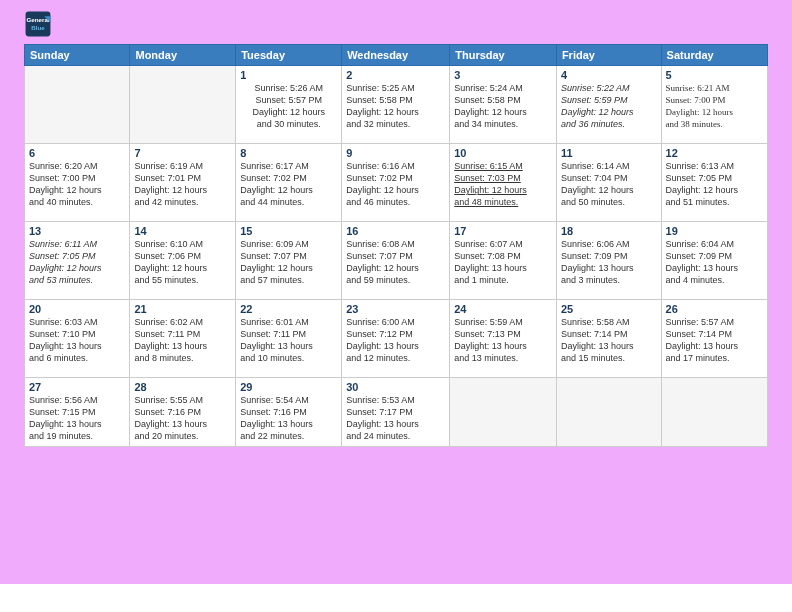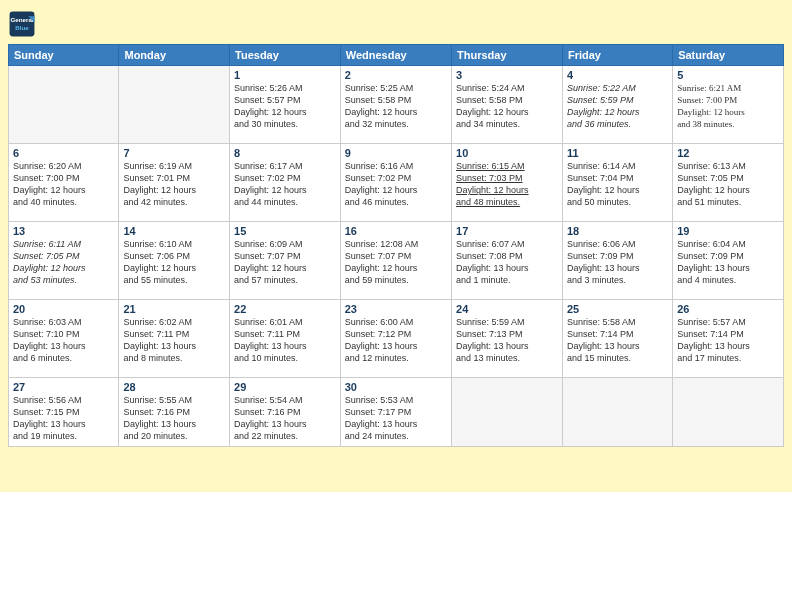--- a/index.html
+++ b/index.html
@@ -5,23 +5,23 @@
     * { box-sizing: border-box; margin: 0; padding: 0; }
     body {
       font-family: Arial, sans-serif;
       background: #fff;
       width: 792px;
       height: 612px;
       overflow: hidden;
     }
     .page {
       width: 792px;
-      height: 492px;
-      padding: 10px 8px;
-      background: #fef9c3;
+      height: 584px;
+      padding: 10px 24px;
+      background: #f0abfc;
     }
     .header {
       display: flex;
       justify-content: space-between;
       align-items: flex-start;
       margin-bottom: 6px;
     }
     .logo {
       display: flex;
       align-items: center;
@@ -133,21 +133,21 @@
           <th>Friday</th>
           <th>Saturday</th>
         </tr>
     </thead>
     <tbody id="calendar-body">
     <tr class="week-row">
           <td class="empty"></td>
           <td class="empty"></td>
           <td>
             <span class="day-num">1</span>
-            <div class="day-detail" style="white-space: pre-line;">Sunrise: 5:26 AM
+            <div class="day-detail" style="white-space: pre-line; text-align: center;">Sunrise: 5:26 AM
 Sunset: 5:57 PM
 Daylight: 12 hours
 and 30 minutes.</div>
           </td>
           <td>
             <span class="day-num">2</span>
             <div class="day-detail" style="white-space: pre-line;">Sunrise: 5:25 AM
 Sunset: 5:58 PM
 Daylight: 12 hours
 and 32 minutes.</div>
@@ -242,21 +242,21 @@
           </td>
           <td>
             <span class="day-num">15</span>
             <div class="day-detail" style="white-space: pre-line;">Sunrise: 6:09 AM
 Sunset: 7:07 PM
 Daylight: 12 hours
 and 57 minutes.</div>
           </td>
           <td>
             <span class="day-num">16</span>
-            <div class="day-detail" style="white-space: pre-line;">Sunrise: 12:08 AM
+            <div class="day-detail" style="white-space: pre-line;">Sunrise: 6:08 AM
 Sunset: 7:07 PM
 Daylight: 12 hours
 and 59 minutes.</div>
           </td>
           <td>
             <span class="day-num">17</span>
             <div class="day-detail" style="white-space: pre-line;">Sunrise: 6:07 AM
 Sunset: 7:08 PM
 Daylight: 13 hours
 and 1 minute.</div>

